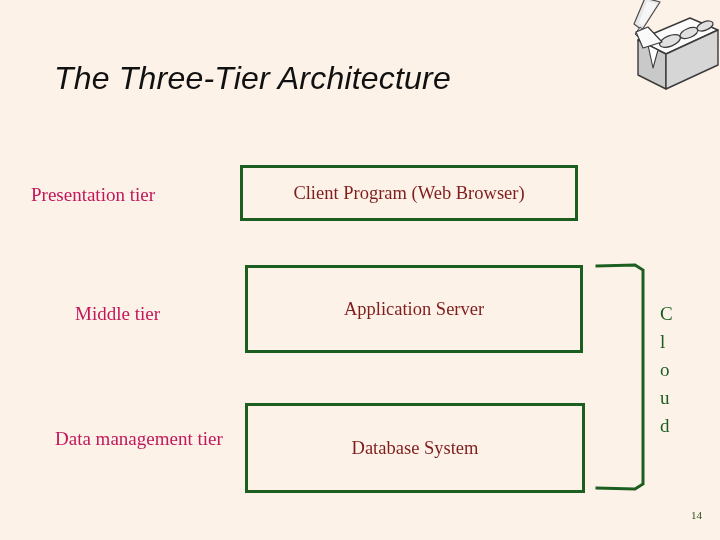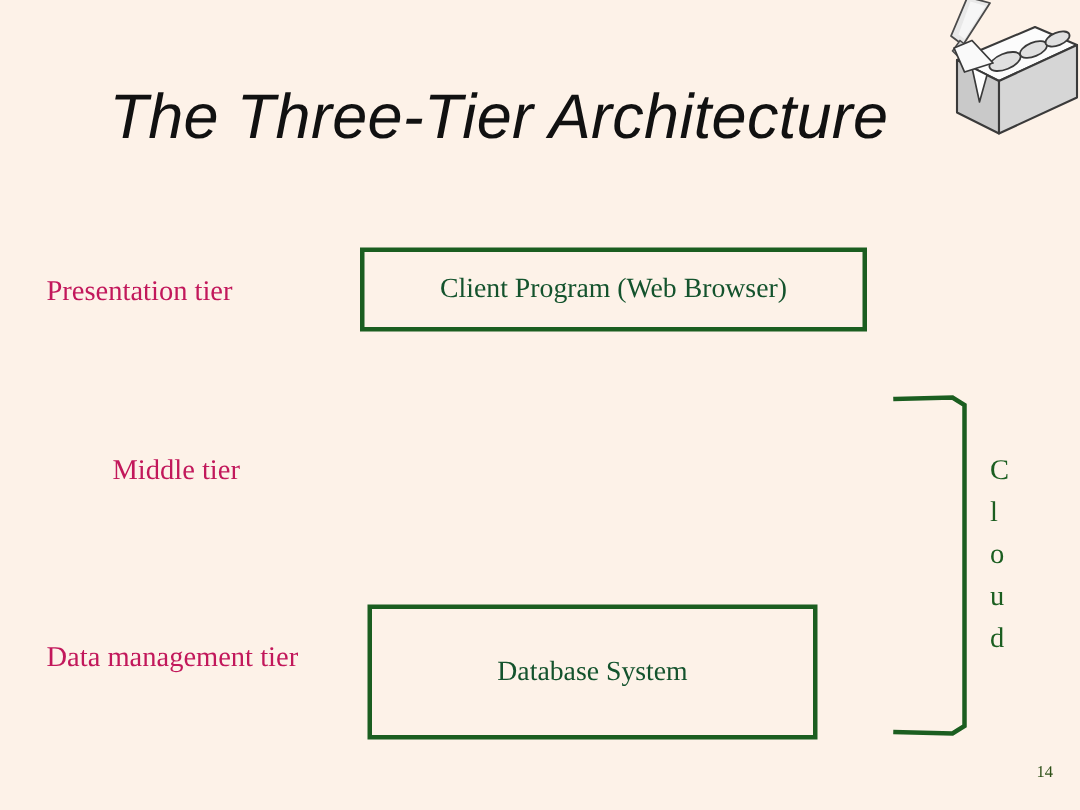--- a/index.html
+++ b/index.html
@@ -23,63 +23,62 @@
 
   
   #slide-title {
     position: absolute;
     left: 54px;
     top: 58px;
     width: 560px;
     font-family: "Liberation Sans", sans-serif;
     font-style: italic;
     font-weight: 400;
-    font-size: 42px;
+    font-size: 32px;
     line-height: 40px;
     color: #111111;
     letter-spacing: 0.2px;
     white-space: nowrap;
-    margin-left: 19px;
   }
 
   
   .tier-label {
     position: absolute;
     left: 31px;
     width: 196px;
     font-family: "Liberation Serif", serif;
     font-size: 19px;
     line-height: 25px;
     color: #c2185b;
   }
   #tier-label-presentation { top: 182px; }
   #tier-label-middle       { top: 301px; margin-left: 44px; }
-  #tier-label-data         { top: 426px; }
+  #tier-label-data         { top: 426px; margin-left: 24px; }
 
   
   .tier-box {
     position: absolute;
     box-sizing: border-box;
     border: 3px solid #1b5e20;
     background: transparent;
     display: flex;
     align-items: center;
     justify-content: center;
     text-align: center;
   }
   .tier-box-label {
     font-family: "Liberation Serif", serif;
     font-size: 18.5px;
     line-height: 24px;
-    color: #14532d;
+    color: #7f1d1d;
     white-space: nowrap;
   }
   #box-client   { left: 240px; top: 165px; width: 338px; height: 56px; }
   #box-appserver{ left: 245px; top: 265px; width: 338px; height: 88px; }
-  #box-database { left: 245px; top: 403px; width: 300px; height: 90px; }
+  #box-database { left: 245px; top: 403px; width: 340px; height: 90px; }
 
   
   #cloud-bracket {
     position: absolute;
     left: 595px;
     top: 262px;
     width: 52px;
     height: 230px;
   }
   #cloud-bracket svg {
@@ -153,20 +152,23 @@
       <path d="M24 36 L36 31 L50 46 L31 52 Z" fill="#fafafa" stroke="#3a3a3a" stroke-width="1.2" stroke-linejoin="round"></path>
     </svg>
   </div>
 
   <div class="tier-label" id="tier-label-presentation">Presentation tier</div>
   <div class="tier-box" id="box-client">
     <span class="tier-box-label">Client Program (Web Browser)</span>
   </div>
 
   <div class="tier-label" id="tier-label-middle">Middle tier</div>
+  <div class="tier-box" id="box-appserver">
+    <span class="tier-box-label">Application Server</span>
+  </div>
 
   <div class="tier-label" id="tier-label-data">Data management tier</div>
   <div class="tier-box" id="box-database">
     <span class="tier-box-label">Database System</span>
   </div>
 
   <div id="cloud-bracket">
     <svg width="52" height="230" viewBox="0 0 52 230" xmlns="http://www.w3.org/2000/svg">
       <path d="M2 4 L40 3 L48 8 L48 222 L40 227 L2 226" fill="none" stroke="#1b5e20" stroke-width="3" stroke-linecap="square" stroke-linejoin="miter"></path>
     </svg>

